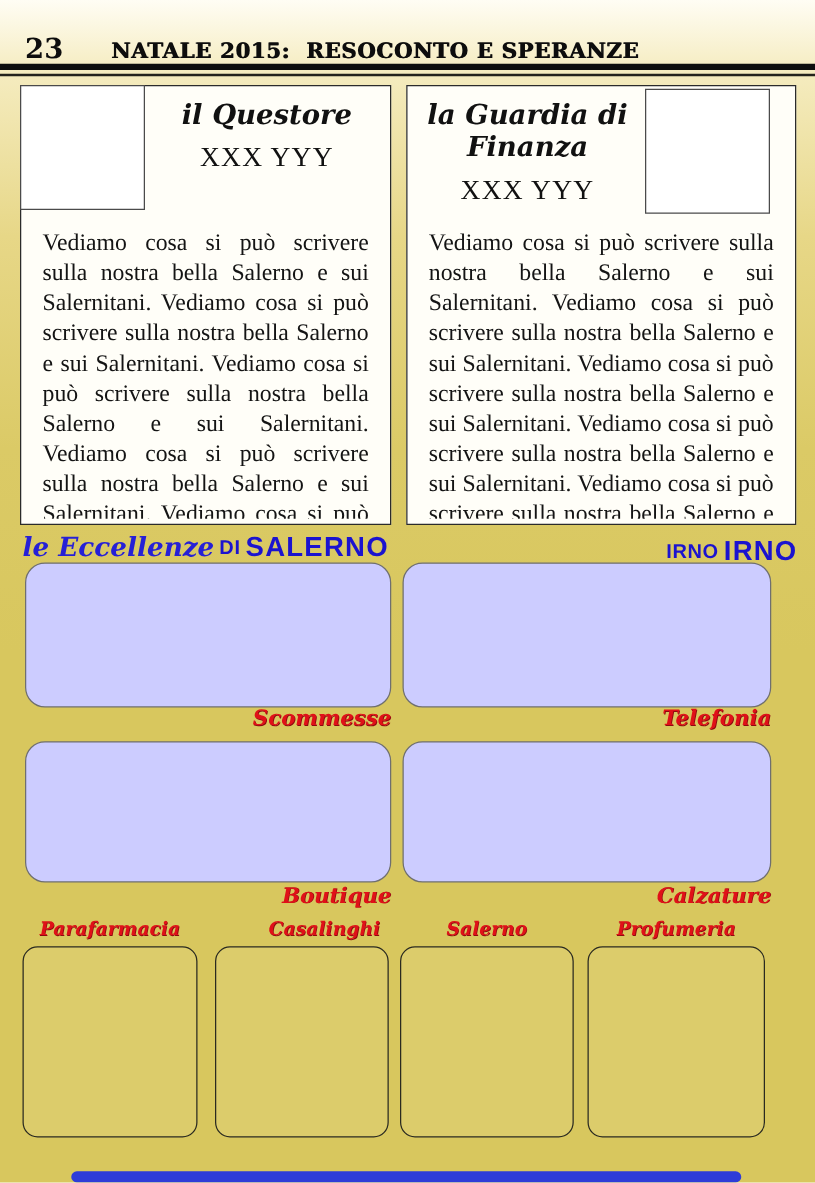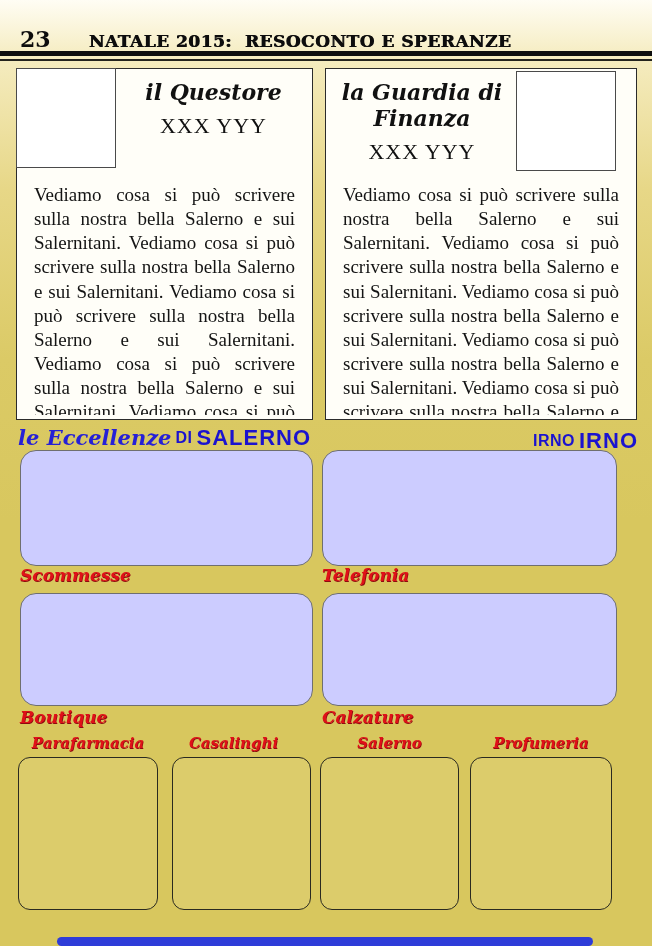--- a/index.html
+++ b/index.html
@@ -75,21 +75,21 @@
     font-size:22px;color:#1b13cf;letter-spacing:1px;
   }
 
   
   .cat-panel{
     position:absolute;height:116px;
     background:#ccccff;border:1px solid #6f6f6f;border-radius:16px;
     box-sizing:border-box;
   }
   .cat-label{
-    position:absolute;height:22px;text-align:left;
+    position:absolute;height:22px;text-align:right;
     font-family:"DejaVu Serif",serif;font-style:italic;font-weight:bold;
     font-size:17px;color:#e01118;
     text-shadow:0.6px 0.6px 0 #8d0a10;
   }
 
   
   .small-label{
     position:absolute;height:20px;text-align:center;
     font-family:"DejaVu Serif",serif;font-style:italic;font-weight:bold;
     font-size:15px;color:#e01118;
@@ -148,21 +148,21 @@
   <div class="cat-panel" style="left:322px;top:450px;width:295px;"></div>
   <div class="cat-label" style="left:20px;top:565px;width:293px;">Scommesse</div>
   <div class="cat-label" style="left:322px;top:565px;width:295px;">Telefonia</div>
 
   <div class="cat-panel" style="left:20px;top:593px;width:293px;height:113px;"></div>
   <div class="cat-panel" style="left:322px;top:593px;width:295px;height:113px;"></div>
   <div class="cat-label" style="left:20px;top:707px;width:293px;">Boutique</div>
   <div class="cat-label" style="left:322px;top:707px;width:295px;">Calzature</div>
 
   <div class="small-label" style="left:18px;top:734px;width:140px;">Parafarmacia</div>
-  <div class="small-label" style="left:164px;top:734px;width:139px;">Casalinghi</div>
+  <div class="small-label" style="left:190px;top:734px;width:139px;">Casalinghi</div>
   <div class="small-label" style="left:320px;top:734px;width:139px;">Salerno</div>
   <div class="small-label" style="left:470px;top:734px;width:142px;">Profumeria</div>
 
   <div class="small-box" style="left:18px;width:140px;"></div>
   <div class="small-box" style="left:172px;width:139px;"></div>
   <div class="small-box" style="left:320px;width:139px;"></div>
   <div class="small-box" style="left:470px;width:142px;"></div>
 
   <div class="bottom-bar"></div>
 

